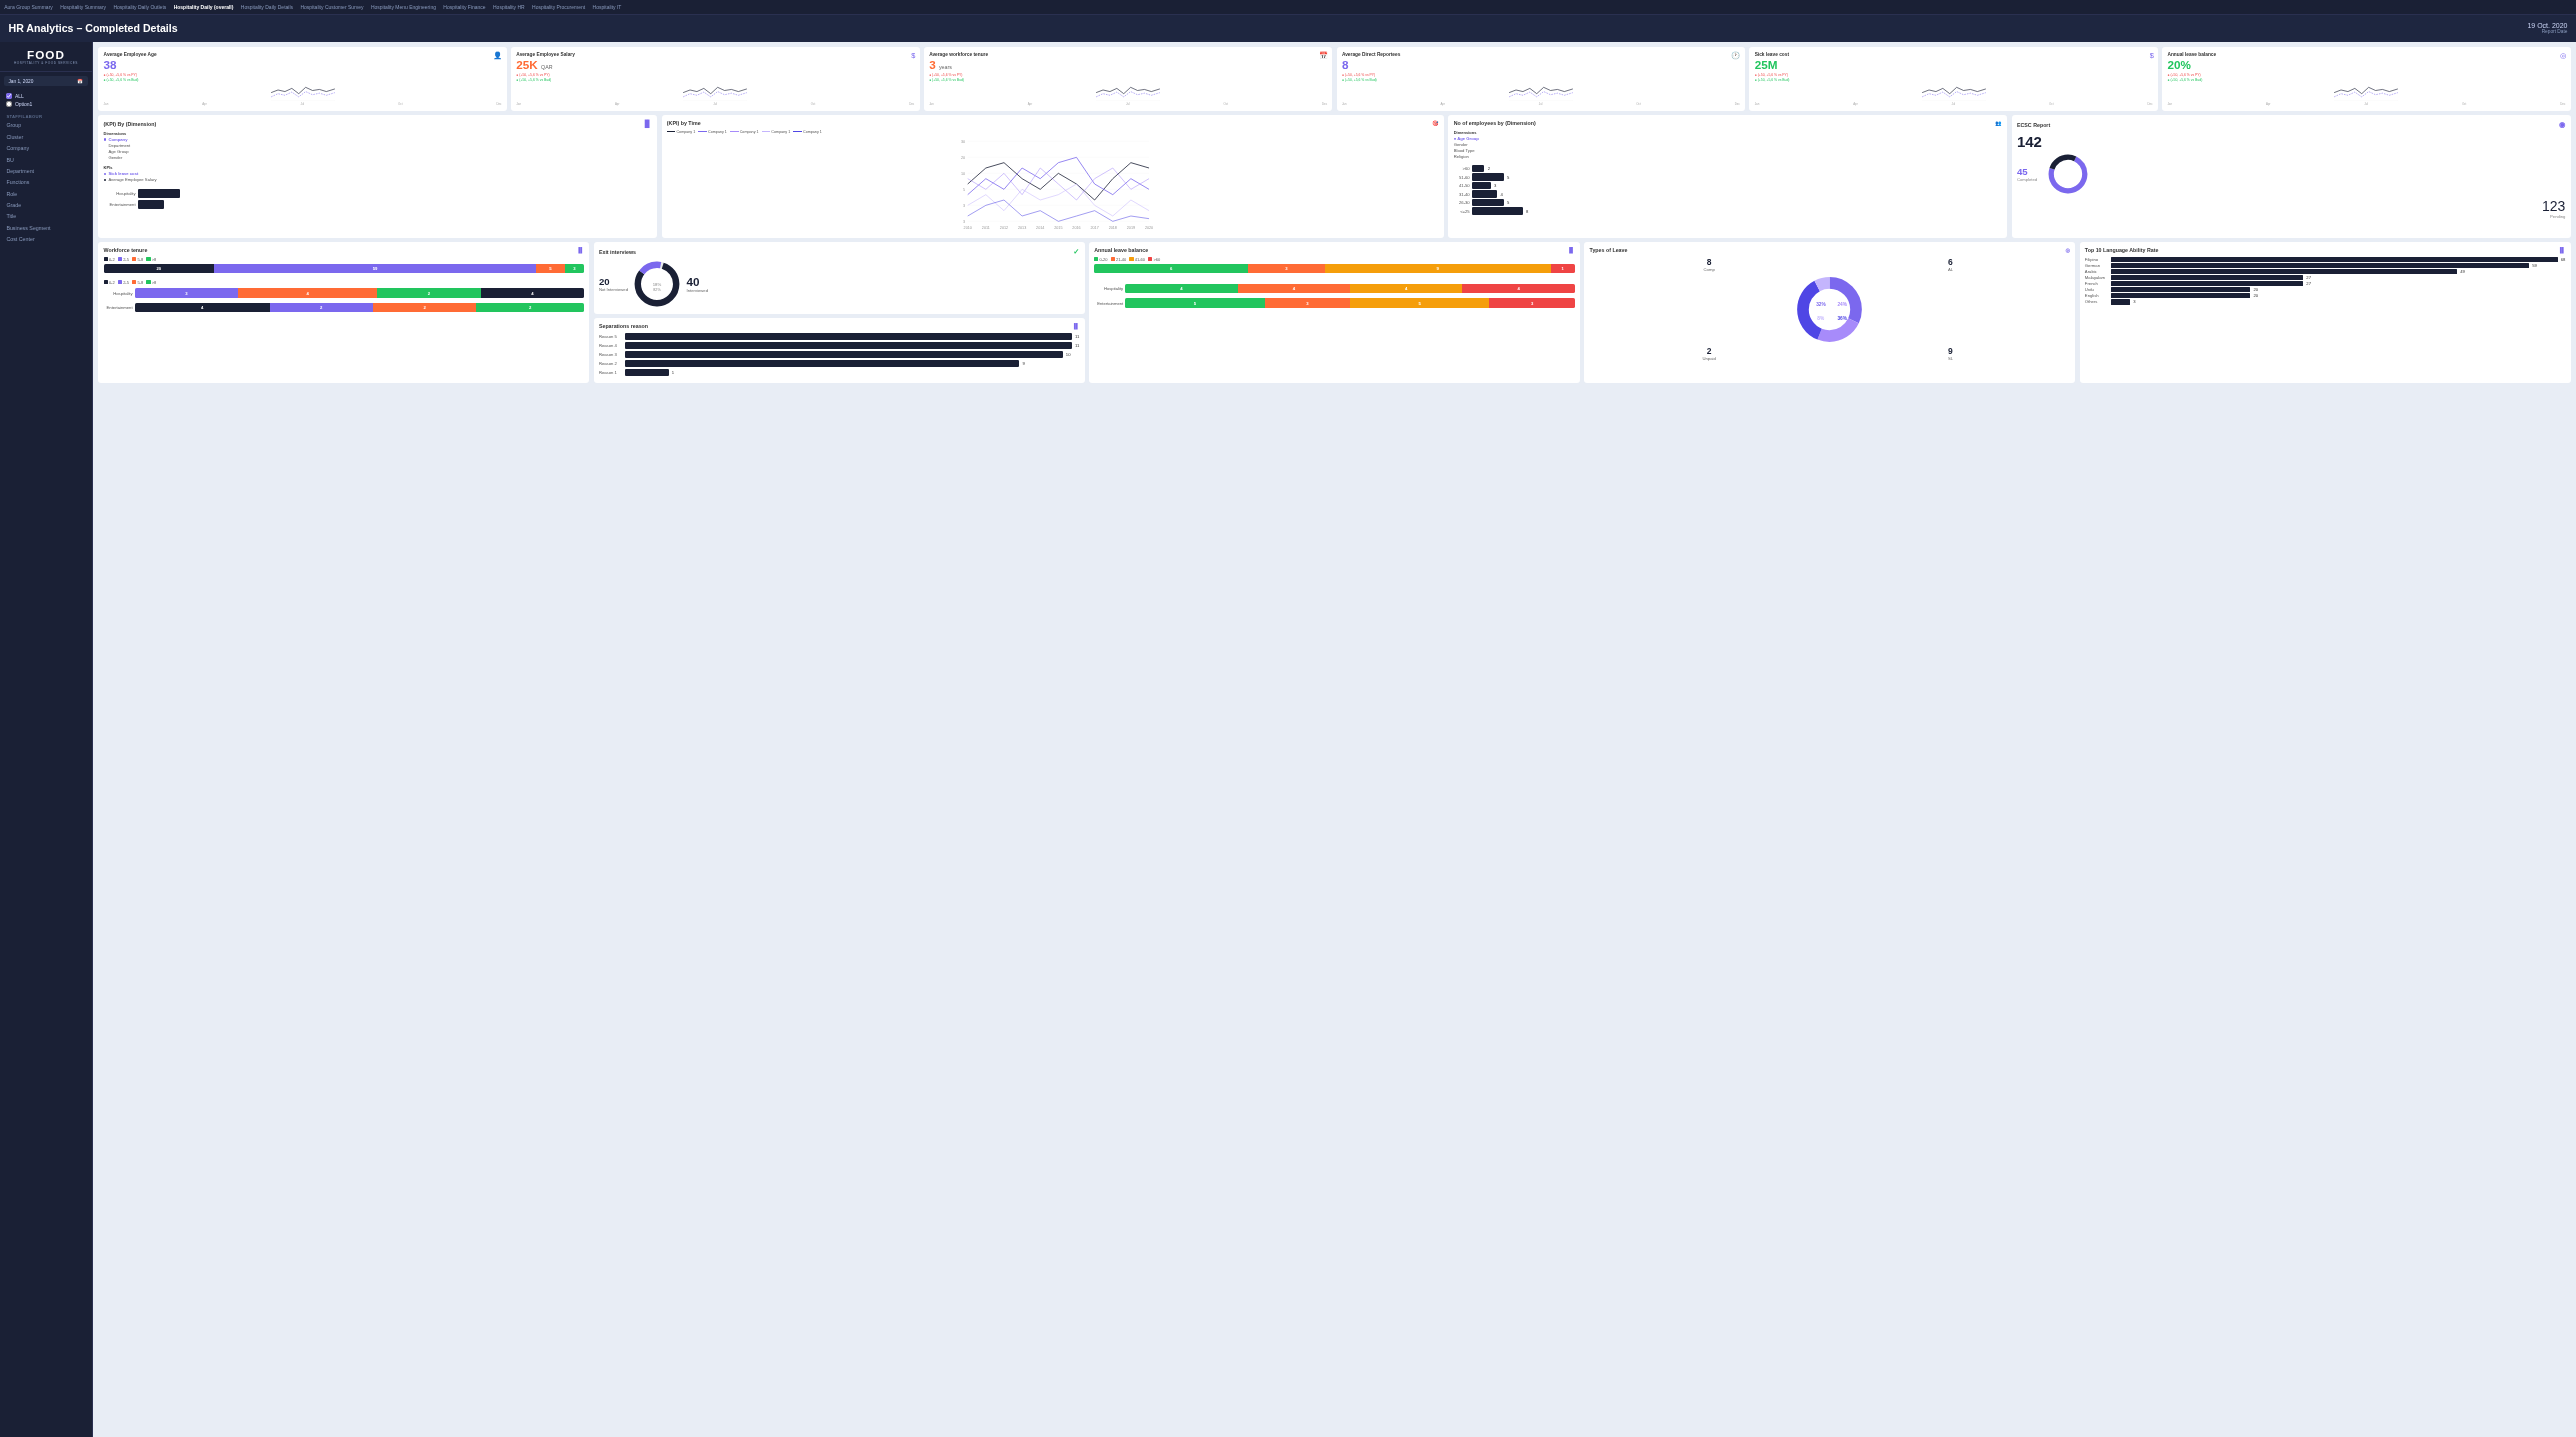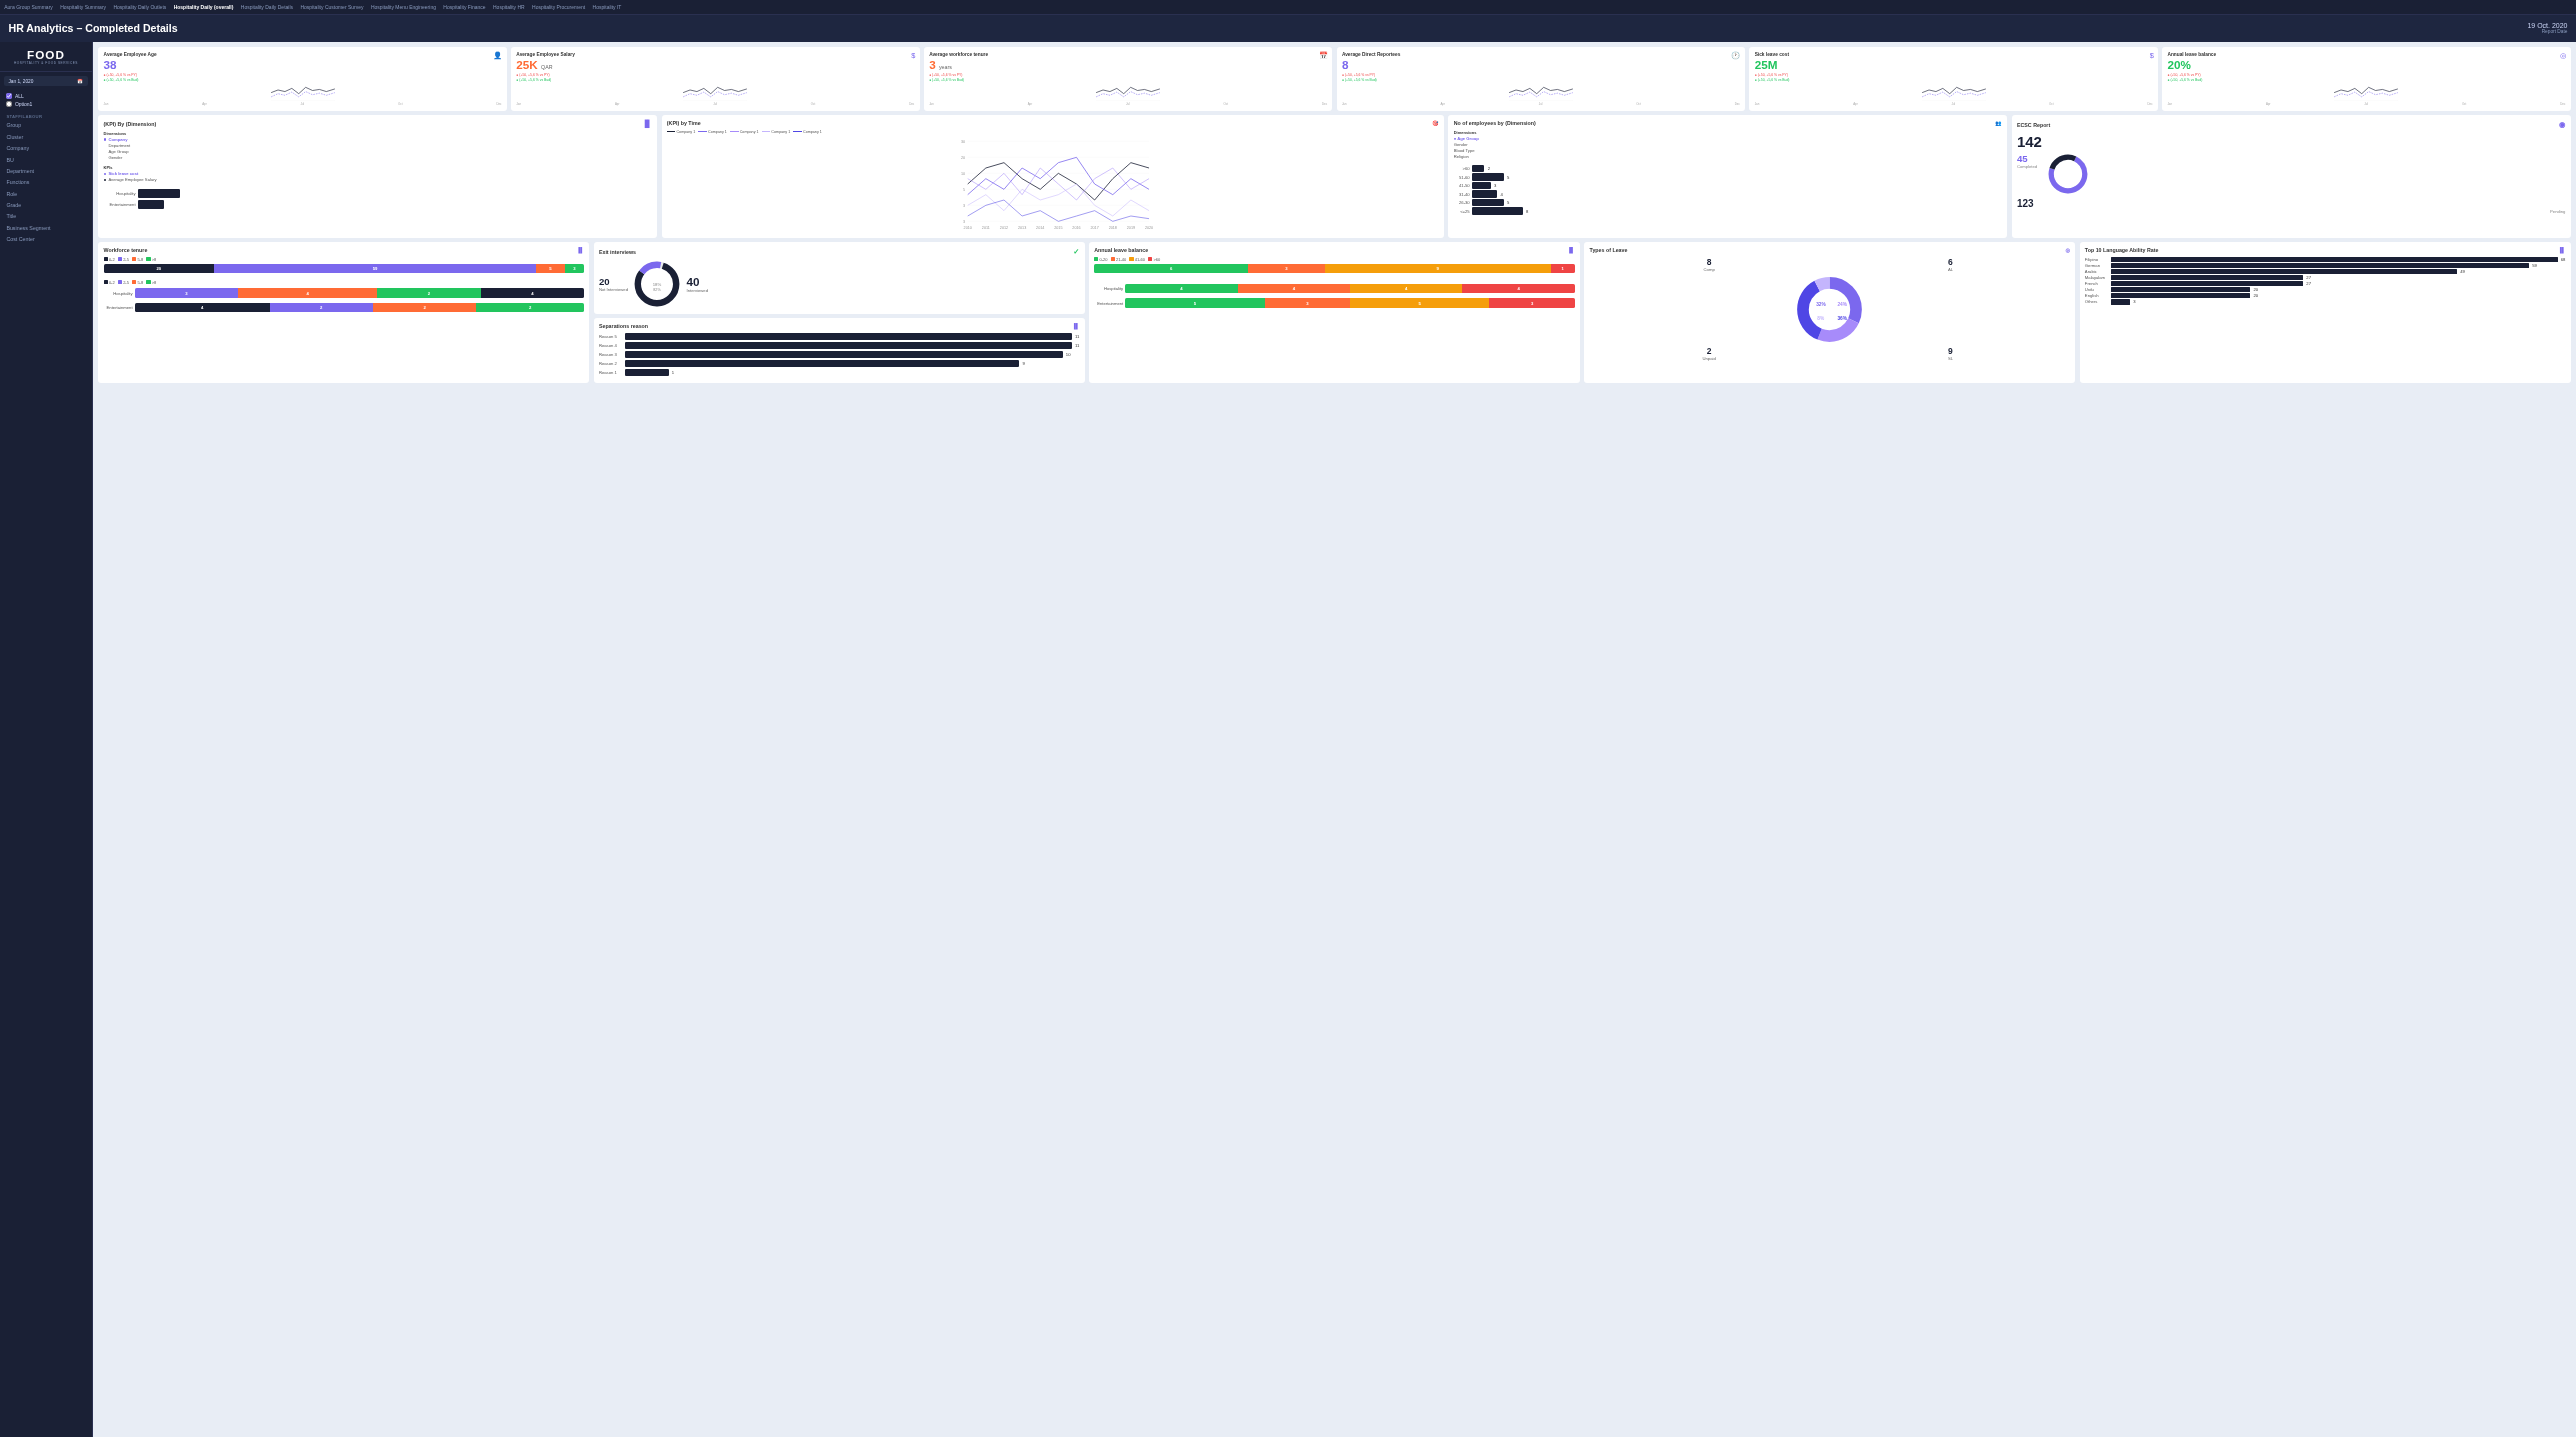--- a/index.html
+++ b/index.html
@@ -83,21 +83,21 @@
 
     
     .leave-numbers { display: grid; grid-template-columns: 1fr 1fr; gap: 2.1px; margin-bottom: 3.2px; }
     .leave-num-item { text-align: center; }
     .leave-num-val { font-size: 8.5px; font-weight: 700; color: #1a2035; }
 
     
     .ecsc-num { font-size: 15px; font-weight: 700; color: #1a2035; }
     .ecsc-completed { font-size: 9.6px; font-weight: 700; color: #7b68ee; }
     .ecsc-label { font-size: 4.2px; color: #888; }
-    .ecsc-pending { font-size: 10px; font-weight: 700; color: #1a2035; text-align: left; }
+    .ecsc-pending { font-size: 14px; font-weight: 400; color: #1a2035; text-align: right; }
 
     svg text { font-family: 'Segoe UI', Arial, sans-serif; }
 
     ::-webkit-scrollbar { width: 2.1px; height: 2.1px; }
     ::-webkit-scrollbar-track { background: #1a2035; }
     ::-webkit-scrollbar-thumb { background: #3a4a6a; border-radius: 1.1px; }
   </style>
 </head>
 <body>
 
@@ -430,21 +430,21 @@
             </div>
           </div>
       </div>
 
       <div class="chart-card">
         <div class="chart-title">
           <span>ECSC Report</span>
           <span style="color:#7b68ee;font-size:7.4px;">◉</span>
         </div>
         <div class="ecsc-num">142</div>
-        <div style="display:flex;gap:10px;align-items:flex-start;margin-top:3.2px;">
+        <div style="display:flex;gap:10px;align-items:center;margin-top:3.2px;">
           <div>
             <div class="ecsc-completed">45</div>
             <div class="ecsc-label">Completed</div>
           </div>
           <div style="flex:1;">
             <svg width="42" height="42" viewBox="0 0 80 80">
               <circle cx="40" cy="40" r="32" fill="none" stroke="#e5e7eb" stroke-width="10"></circle>
               <circle cx="40" cy="40" r="32" fill="none" stroke="#7b68ee" stroke-width="10" stroke-dasharray="146 55" stroke-dashoffset="-14" transform="rotate(-90 40 40)"></circle>
               <circle cx="40" cy="40" r="32" fill="none" stroke="#1a2035" stroke-width="10" stroke-dasharray="55 146" stroke-dashoffset="-160" transform="rotate(-90 40 40)"></circle>
             </svg>

